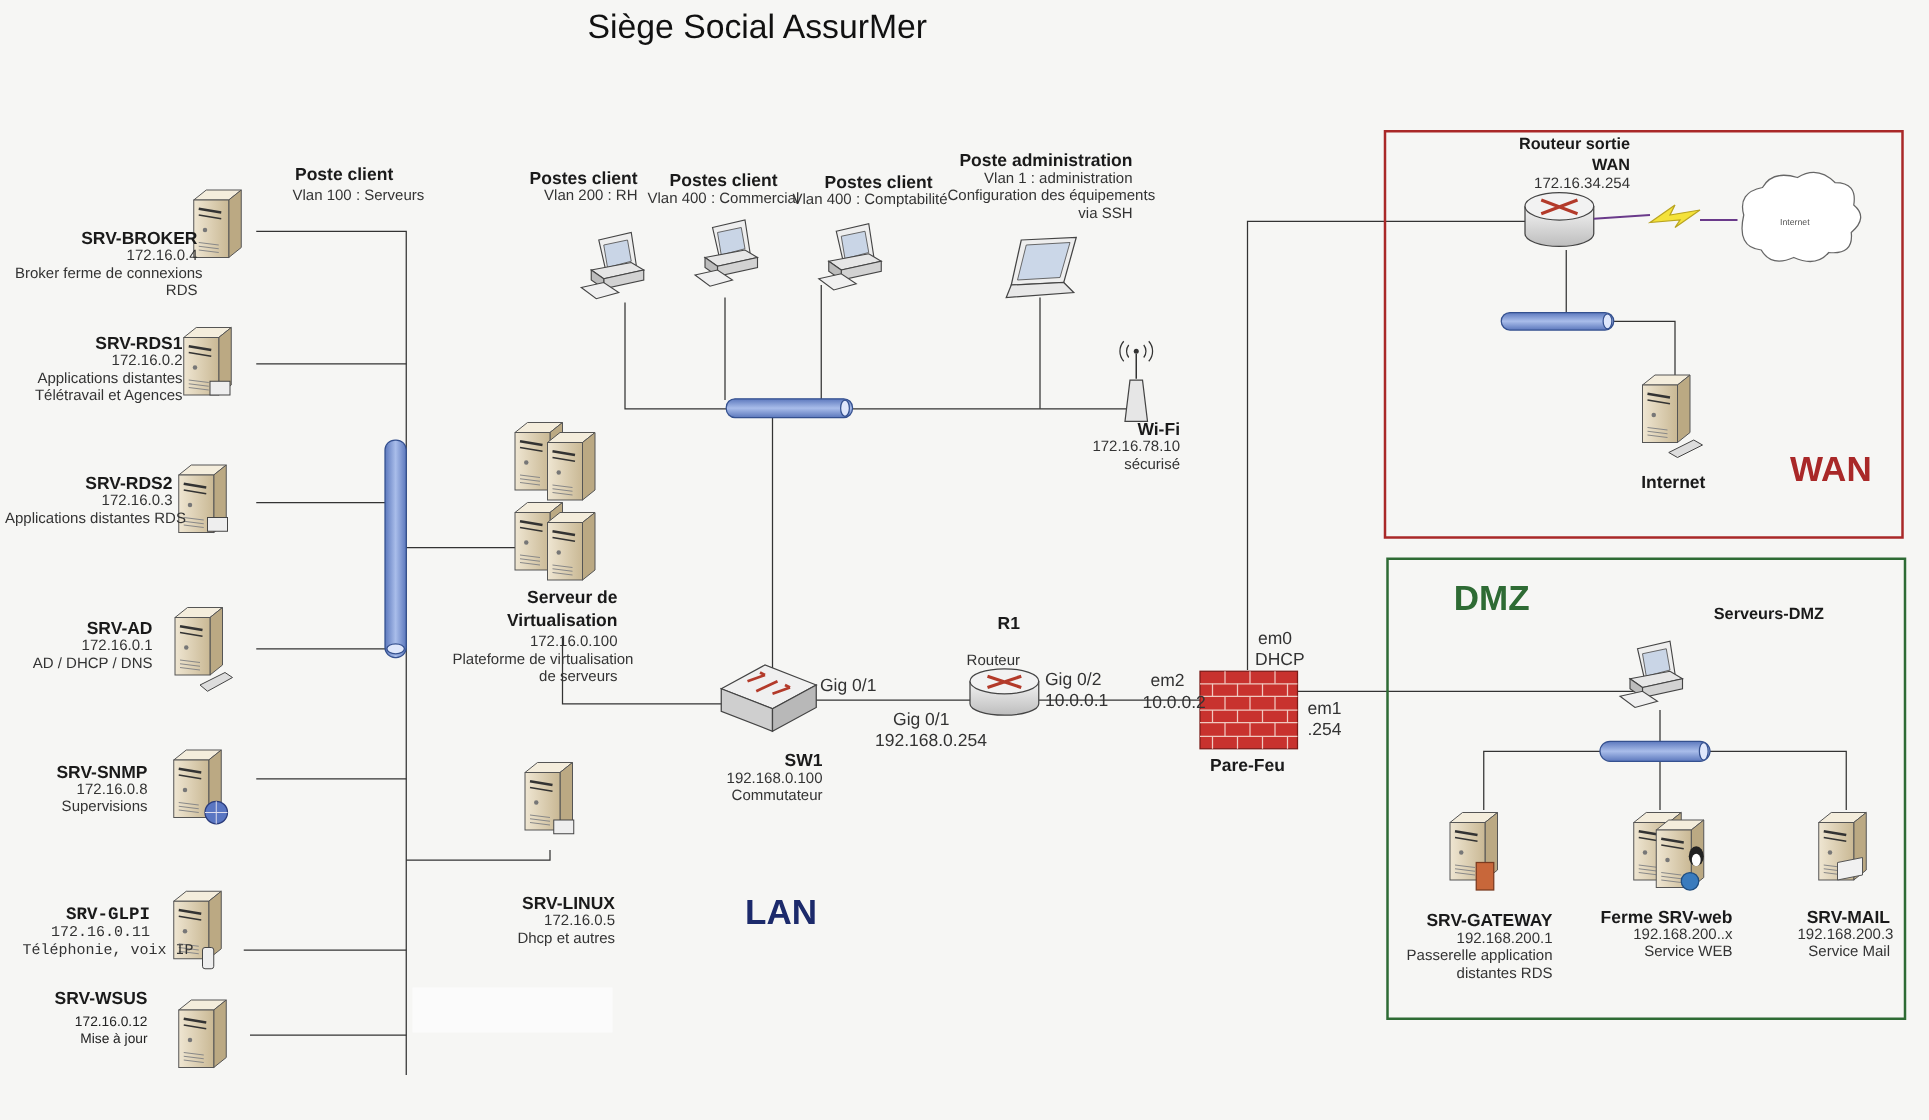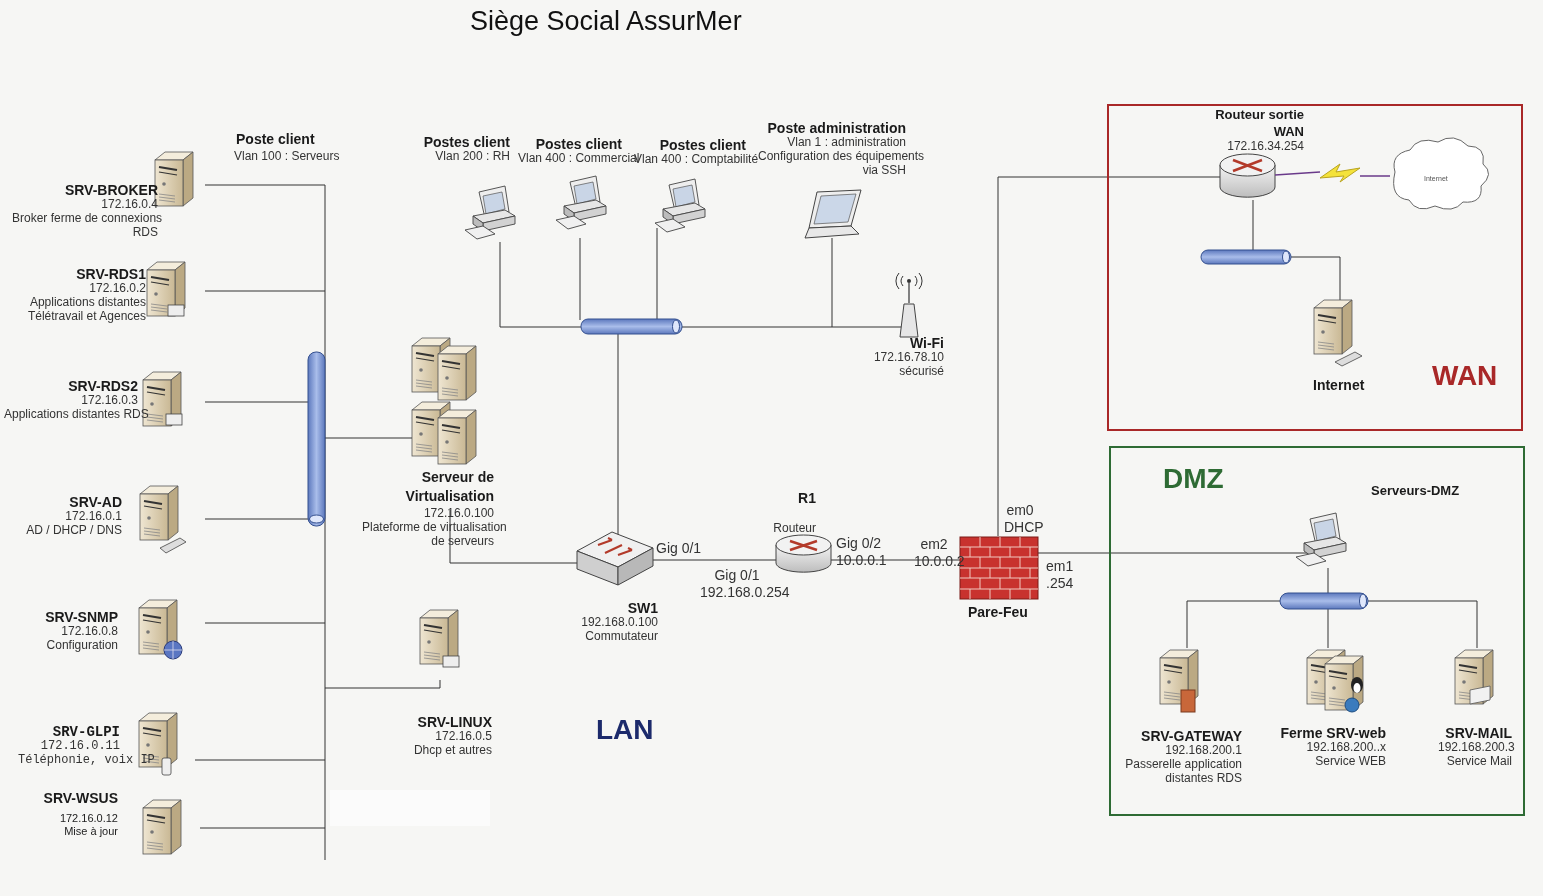--- a/index.html
+++ b/index.html
@@ -284,21 +284,21 @@
   <div class="sub">Applications distantes RDS</div>
 </div>
 <div class="lbl" style="left:18px;top:494px;width:104px;">
   <div class="name">SRV-AD</div>
   <div class="sub">172.16.0.1</div>
   <div class="sub">AD / DHCP / DNS</div>
 </div>
 <div class="lbl" style="left:18px;top:609px;width:100px;">
   <div class="name">SRV-SNMP</div>
   <div class="sub">172.16.0.8</div>
-  <div class="sub">Configuration</div>
+  <div class="sub">Supervisions</div>
 </div>
 <div class="lbl" style="left:18px;top:724px;width:102px;font-family:Liberation Mono, monospace;">
   <div class="name">SRV-GLPI</div>
   <div class="sub">172.16.0.11</div>
   <div class="sub">Téléphonie, voix IP</div>
 </div>
 <div class="lbl" style="left:14px;top:790px;width:104px;">
   <div class="name">SRV-WSUS</div>
   <div class="sub2" style="margin-top:6px;">172.16.0.12</div>
   <div class="sub2">Mise à jour</div>

